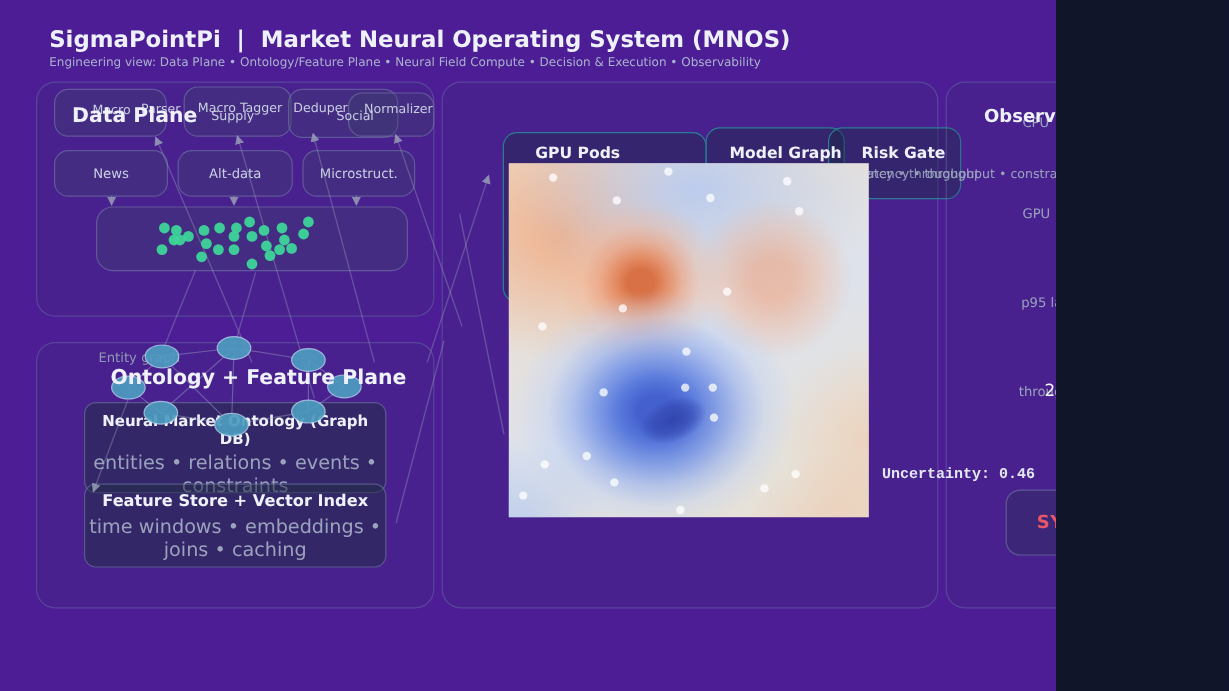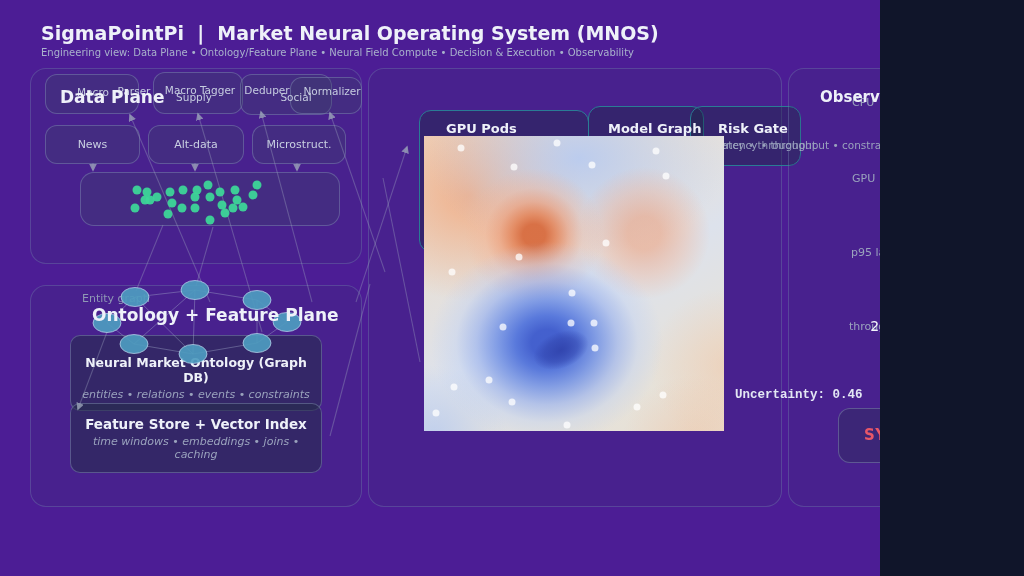--- a/index.html
+++ b/index.html
@@ -26,21 +26,21 @@
     position:absolute;border:1px solid rgba(132,145,185,0.45);
     border-radius:14px;background:rgba(58,68,102,0.30);
   }
   .nbox{
     position:absolute;border:1px solid rgba(125,138,178,0.5);
     border-radius:10px;background:rgba(36,45,72,0.55);
     display:flex;flex-direction:column;align-items:center;justify-content:center;
     text-align:center;z-index:1;
   }
   .nbox .bt{font-weight:bold;font-size:12.5px;color:#eef1f9;}
-  .nbox .bs{font-size:11px;color:#9aa3bd;margin-top:3px;font-style:italic;}
+  .nbox .bs{font-size:16px;color:#9aa3bd;margin-top:3px;}
   .tealbox{
     position:absolute;border:1.4px solid #2a7c95;border-radius:12px;
     background:rgba(26,42,62,0.40);
   }
   .muted{color:#9aa3bd;}
   #overlay{position:absolute;left:0;top:0;z-index:2;}
   .cline{stroke:rgba(154,163,190,0.38);stroke-width:1.1;}
   .gedge{stroke:rgba(165,175,205,0.40);stroke-width:1;}
   .gnode{fill:#4e9cc0;stroke:rgba(196,226,244,0.75);stroke-width:1;opacity:0.92;}
   .gdot{fill:#3dd598;opacity:0.95;}

